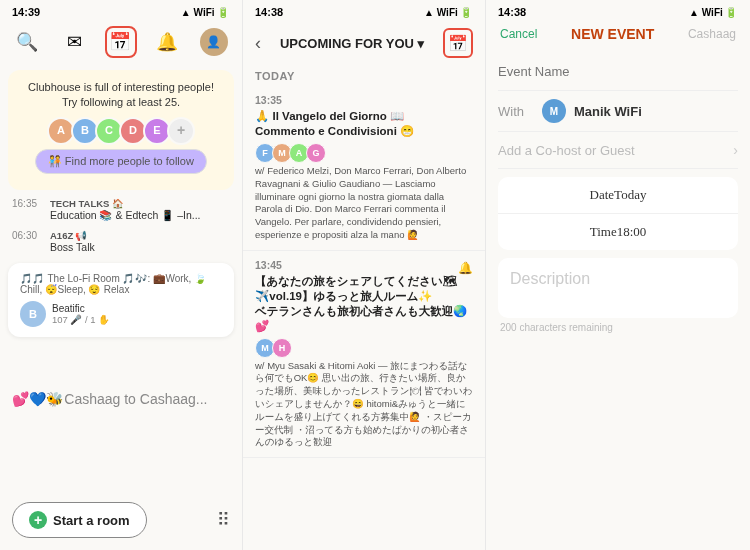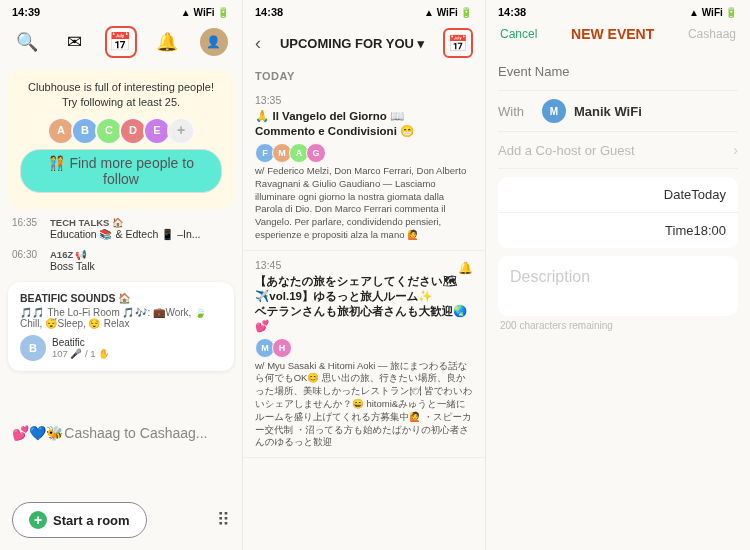--- a/index.html
+++ b/index.html
@@ -87,25 +87,25 @@
     .av1 { background: #e8a87c; margin-left: 0; }
     .av2 { background: #7db3e8; }
     .av3 { background: #8de87d; }
     .av4 { background: #e87d7d; }
     .av5 { background: #c87de8; }
     .av6 { background: #e8c97d; font-size: 14px; }
 
     .follow-btn {
       margin: 2px auto 6px;
       display: block;
-      background: #5eead4;
+      background: #c4b5fd;
       border: 1px solid #ddd;
       border-radius: 20px;
       padding: 5px 12px;
-      font-size: 14px;
+      font-size: 11px;
       cursor: pointer;
       color: #555;
     }
 
     .schedule-item {
       padding: 4px 12px;
       font-size: 10.5px;
       display: flex;
       gap: 6px;
     }
@@ -225,21 +225,21 @@
       color: #888;
       padding: 4px 12px;
       letter-spacing: 0.5px;
     }
 
     .event-card {
       padding: 8px 12px;
       border-bottom: 1px solid #eee;
     }
 
-    .event-time { font-size: 10.5px; color: #888; margin-bottom: 3px; }
+    .event-time { font-size: 10.5px; color: #888; margin-bottom: 3px; font-weight: bold; }
     .event-title { font-size: 11.5px; font-weight: 600; color: #222; line-height: 1.3; }
     .event-avatars {
       display: flex; align-items: center; gap: -3px; margin: 4px 0 2px;
     }
     .ea { width: 20px; height: 20px; border-radius: 50%; margin-left: -3px;
           display: flex; align-items: center; justify-content: center;
           font-size: 9px; color: #fff; font-weight: bold; border: 1.5px solid #faf9f6; }
     .ea:first-child { margin-left: 0; }
     .ea1 { background: #7db3e8; }
     .ea2 { background: #e8a87c; }
@@ -323,23 +323,24 @@
     .p3-chevron { font-size: 14px; color: #ccc; }
 
     .p3-date-time-section {
       margin: 8px 12px 0;
       background: #fff;
       border-radius: 10px;
       overflow: hidden;
     }
 
     .p3-dt-row {
-      display: flex; align-items: center; justify-content: flex-end;
+      display: flex; align-items: center; justify-content: center;
       padding: 10px 12px;
       border-bottom: 1px solid #f0f0f0;
+      font-family: Liberation Serif, serif;
     }
     .p3-dt-row:last-child { border-bottom: none; }
     .p3-dt-label { font-size: 13px; color: #333; }
     .p3-dt-value { font-size: 13px; color: #333; }
 
     .p3-description {
       margin: 8px 12px 0;
       background: #fff;
       border-radius: 10px;
       padding: 12px;
@@ -396,21 +397,20 @@
     <div class="schedule-item">
       <span class="sched-time">06:30</span>
       <div class="sched-content">
         <div class="sched-tag">A16Z 📢</div>
         <div class="sched-title">Boss Talk</div>
       </div>
     </div>
   </div>
 
   <div class="room-card">
-    <div class="room-title">BEATIFIC SOUNDS 🏠</div>
     <div class="room-subtitle">🎵🎵 The Lo-Fi Room 🎵🎶: 💼Work, 🍃 Chill, 😴Sleep, 😌 Relax</div>
     <div class="room-host-row">
       <div class="host-avatar">B</div>
       <div>
         <div class="host-info">Beatific</div>
         <div class="host-stats">
           <span>107</span>
           <span> 🎤 / </span>
           <span>1</span>
           <span> ✋</span>

